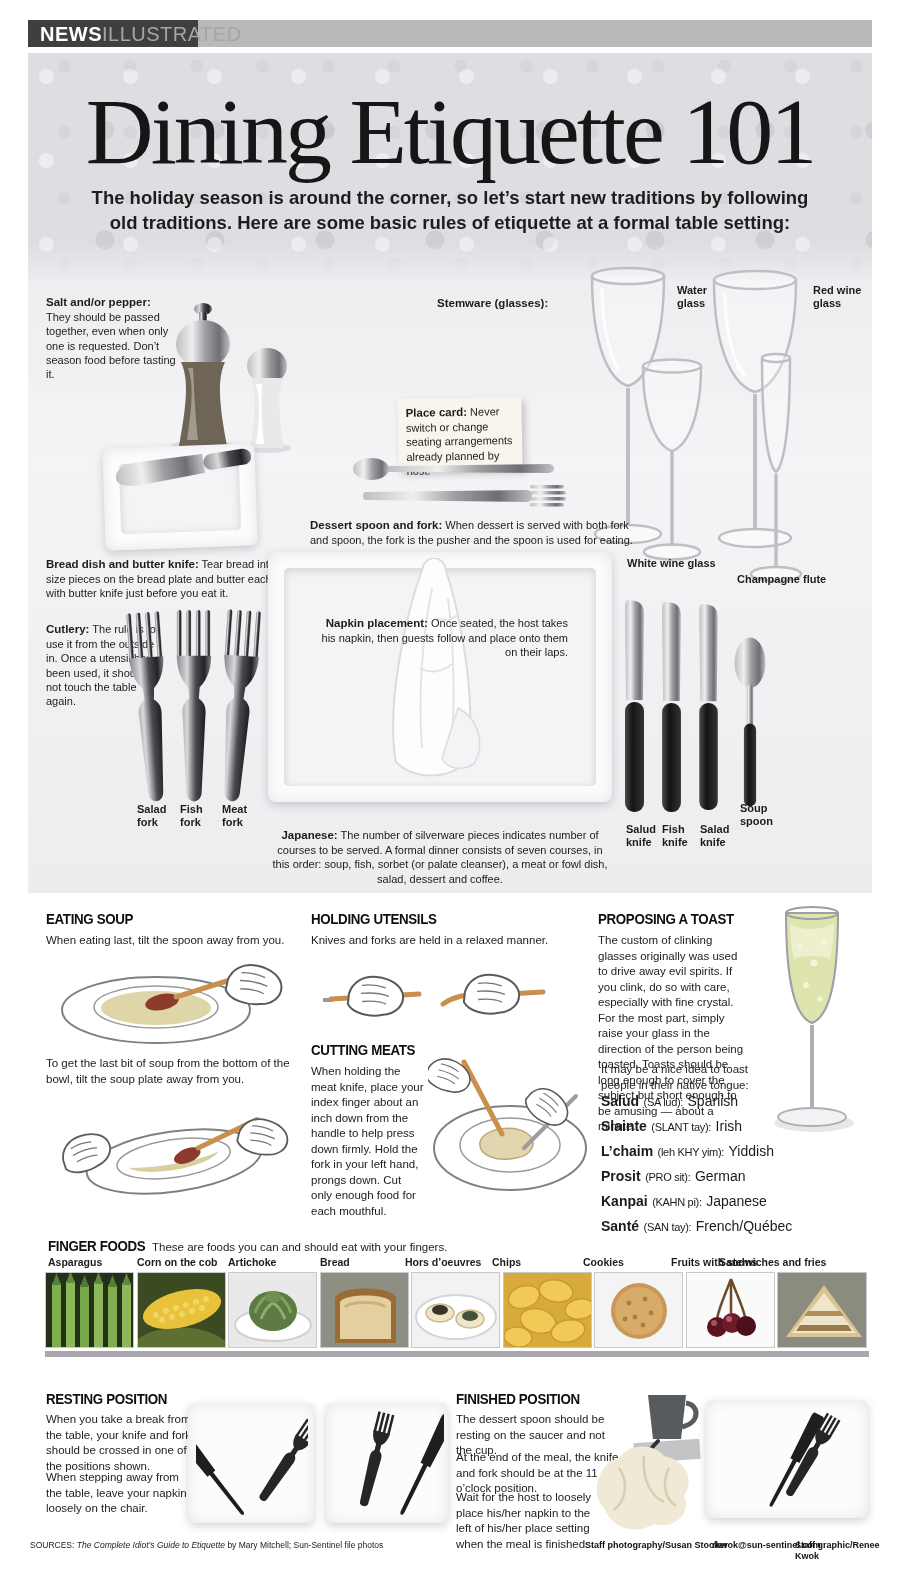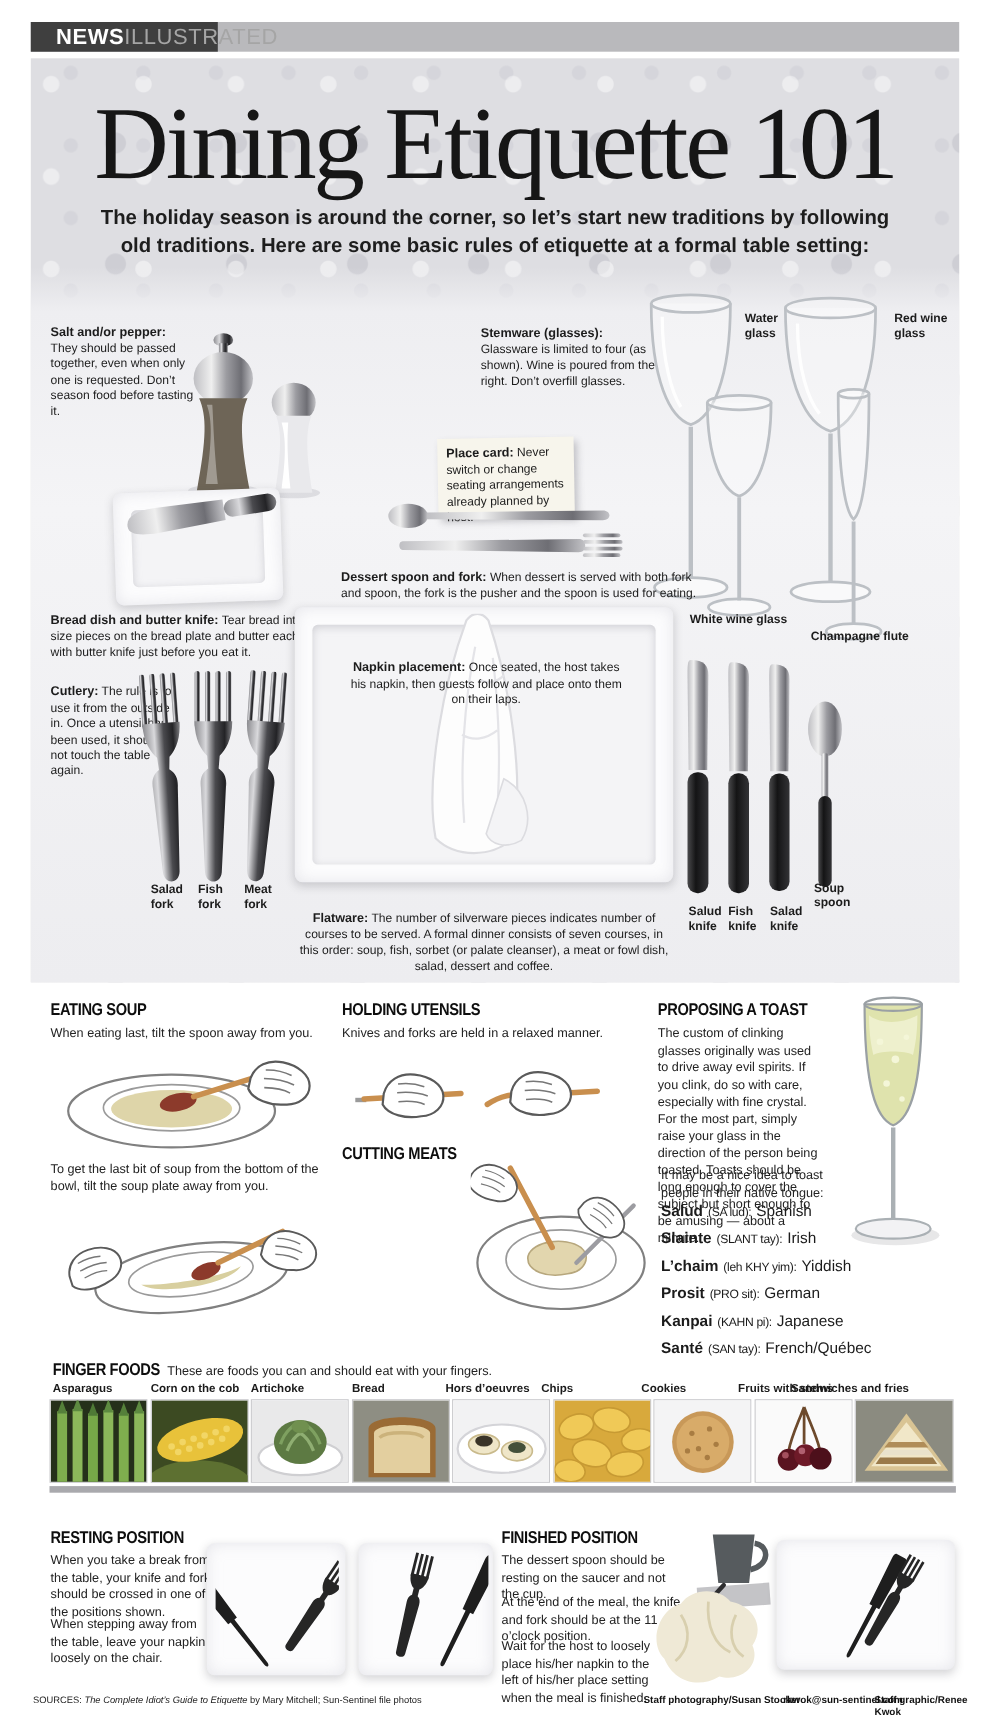--- a/index.html
+++ b/index.html
@@ -5,21 +5,21 @@
   * { margin:0; padding:0; box-sizing:border-box; }
   html,body { background:#fff; }
   #page {
     position:relative; width:900px; height:1570px; margin:0 auto;
     background:#ffffff; overflow:hidden;
     font-family:"Liberation Sans", sans-serif; color:#1b1b1b;
   }
   .abs { position:absolute; }
   
   .mast-strip { background:#b9b9bc; }
-  .mast-box { background:#3f3f3f; display:flex; align-items:center; padding-left:23px;
+  .mast-box { background:#3f3f3f; display:flex; align-items:center; padding-left:12px;
     font:bold 20px/1 "Liberation Sans",sans-serif; letter-spacing:.5px; }
   .mast-news { color:#ffffff; }
   .mast-ill { color:#a5a5a5; font-weight:normal; }
   
   .panel {
     background-color:#dedee2;
     background-image:
       radial-gradient(circle at 22% 28%, rgba(255,255,255,.45) 7px, rgba(255,255,255,0) 8px),
       radial-gradient(circle at 70% 70%, rgba(175,175,185,.35) 9px, rgba(175,175,185,0) 10px),
       radial-gradient(circle at 55% 20%, rgba(200,200,208,.4) 6px, rgba(200,200,208,0) 7px);
@@ -147,21 +147,20 @@
   </svg>
   <svg class="abs" style="left:240px;top:344px" width="54" height="110" viewBox="0 0 54 110">
     <ellipse cx="27" cy="104" rx="24" ry="5" fill="rgba(60,60,70,.12)"></ellipse>
     <ellipse cx="27" cy="22" rx="20" ry="18" fill="url(#metalS)"></ellipse>
     <path d="M11 34 C16 48 16 66 10 104 L44 104 C38 66 38 48 43 34 Z" fill="#e9e9ec"></path>
     <path d="M16 40 C20 54 20 72 16 100 L24 100 C21 72 21 54 22 40 Z" fill="#ffffff"></path>
   </svg>
 
   <div class="abs ann" style="left:437px;top:296px;width:165px">
     <b class="blockhead">Stemware (glasses):</b>
-    <span>Glassware is limited to four (as shown). Wine is poured from the right. Don’t overfill glasses.</span>
   </div>
 
   <svg class="abs" style="left:575px;top:258px" width="106" height="290" viewBox="0 0 106 290">
     <ellipse cx="53" cy="276" rx="33" ry="9" fill="rgba(255,255,255,.5)" stroke="#bcc0c5" stroke-width="2.5"></ellipse>
     <path d="M53 130 L53 268" stroke="#bcc0c5" stroke-width="4" fill="none"></path>
     <path d="M17 18 C17 88 34 122 53 128 C72 122 89 88 89 18" fill="rgba(255,255,255,.3)" stroke="#bcc0c5" stroke-width="2.5"></path>
     <ellipse cx="53" cy="18" rx="36" ry="8" fill="rgba(255,255,255,.35)" stroke="#bcc0c5" stroke-width="2.5"></ellipse>
     <path d="M27 30 C27 70 36 100 44 112" stroke="rgba(255,255,255,.9)" stroke-width="3" fill="none"></path>
   </svg>
   <svg class="abs" style="left:695px;top:262px" width="120" height="290" viewBox="0 0 120 290">
@@ -231,21 +230,21 @@
   </div>
 
   <div class="abs plate" style="left:268px;top:552px;width:344px;height:250px">
     <div class="plate-inner"></div>
   </div>
   <svg class="abs" style="left:362px;top:558px" width="152" height="232" viewBox="0 0 152 232">
     <path d="M82 6 C100 60 116 150 104 204 C86 222 52 222 34 204 C24 150 42 60 62 6 C68 -2 76 -2 82 6 Z" fill="#fdfdfd" stroke="#dcdce0" stroke-width="2"></path>
     <path d="M70 30 C60 80 56 140 60 190 M86 40 C92 90 94 150 88 196 M74 60 C82 64 90 62 96 56 M58 110 C68 116 80 114 90 106" fill="none" stroke="#e4e4e8" stroke-width="2"></path>
     <path d="M96 150 C116 160 124 186 112 206 C98 214 84 210 80 200 Z" fill="#f4f4f6" stroke="#dcdce0" stroke-width="1.5"></path>
   </svg>
-  <div class="abs ann" style="left:316px;top:600px;width:252px;text-align:center;z-index:5">
+  <div class="abs ann" style="left:316px;top:616px;width:252px;text-align:right;z-index:5">
     <b>Napkin placement:</b>
     <span>Once seated, the host takes his napkin, then guests follow and place onto them on their laps.</span>
   </div>
 
   <svg class="abs" style="left:128px;top:612px;transform:rotate(-4deg)" width="44" height="198" viewBox="0 0 44 210">
       <use href="#fork" fill="url(#metalD)"></use>
     </svg>
   <svg class="abs" style="left:172px;top:610px" width="44" height="200" viewBox="0 0 44 210">
       <use href="#fork" fill="url(#metalD)"></use>
     </svg>
@@ -269,21 +268,21 @@
   <svg class="abs" style="left:728px;top:636px" width="44" height="172" viewBox="0 0 44 212">
       <use href="#spoonReal"></use>
     </svg>
 
   <div class="abs lbl" style="left:626px;top:823px;width:40px">Salud knife</div>
   <div class="abs lbl" style="left:662px;top:823px;width:38px">Fish knife</div>
   <div class="abs lbl" style="left:700px;top:823px;width:40px">Salad knife</div>
   <div class="abs lbl" style="left:740px;top:802px;width:42px">Soup spoon</div>
 
   <div class="abs ann" style="left:272px;top:828px;width:336px;text-align:center">
-    <b>Flatware:</b>
+    <b>Japanese:</b>
     <span>The number of silverware pieces indicates number of courses to be served. A formal dinner consists of seven courses, in this order: soup, fish, sorbet (or palate cleanser), a meat or fowl dish, salad, dessert and coffee.</span>
   </div>
 
   <div class="abs sechead" style="left:46px;top:911px">EATING SOUP</div>
   <div class="abs bodytxt" style="left:46px;top:933px;width:255px">When eating last, tilt the spoon away from you.</div>
 
   <svg class="abs" style="left:44px;top:952px" width="252" height="100" viewBox="0 0 252 100">
     <ellipse cx="112" cy="58" rx="94" ry="33" fill="#fff" stroke="#808080" stroke-width="2"></ellipse>
     <ellipse cx="112" cy="55" rx="62" ry="21" fill="#fff" stroke="#9a9a9a" stroke-width="1.5"></ellipse>
     <ellipse cx="112" cy="56" rx="55" ry="17" fill="#ded5a9"></ellipse>
@@ -311,20 +310,21 @@
 
   <svg class="abs" style="left:315px;top:952px" width="240" height="85" viewBox="0 0 240 85">
     <rect x="8" y="46" width="10" height="4" fill="#9a9a9a"></rect>
     <path d="M16 47 L104 42" stroke="#c98f4e" stroke-width="5" stroke-linecap="round"></path>
     <use href="#hand" transform="translate(34 22) rotate(6)"></use>
     <path d="M128 52 C140 44 152 42 160 44 L228 40" stroke="#c98f4e" stroke-width="5" stroke-linecap="round" fill="none"></path>
     <use href="#hand" transform="translate(150 20) rotate(6)"></use>
   </svg>
 
   <div class="abs sechead" style="left:311px;top:1042px">CUTTING MEATS</div>
+  <div class="abs bodytxt" style="left:311px;top:1064px;width:114px">When holding the meat knife, place your index finger about an inch down from the handle to help press down firmly. Hold the fork in your left hand, prongs down. Cut only enough food for each mouthful.</div>
 
   <svg class="abs" style="left:428px;top:1050px" width="165" height="155" viewBox="0 0 165 155">
     <ellipse cx="82" cy="98" rx="76" ry="42" fill="#fff" stroke="#808080" stroke-width="2"></ellipse>
     <ellipse cx="82" cy="95" rx="50" ry="27" fill="#fff" stroke="#9a9a9a" stroke-width="1.5"></ellipse>
     <path d="M52 92 C56 78 86 74 100 84 C110 92 104 106 88 108 C70 112 50 106 52 92 Z" fill="#e2d6ae" stroke="#b7a77d" stroke-width="1.5"></path>
     <path d="M36 12 L74 84" stroke="#c98f4e" stroke-width="5" stroke-linecap="round"></path>
     <use href="#hand" transform="translate(6 2) rotate(24) scale(.8)"></use>
     <path d="M148 46 L96 98" stroke="#9c9ca1" stroke-width="4" stroke-linecap="round"></path>
     <use href="#hand" transform="translate(112 30) rotate(40) scale(.8)"></use>
   </svg>

